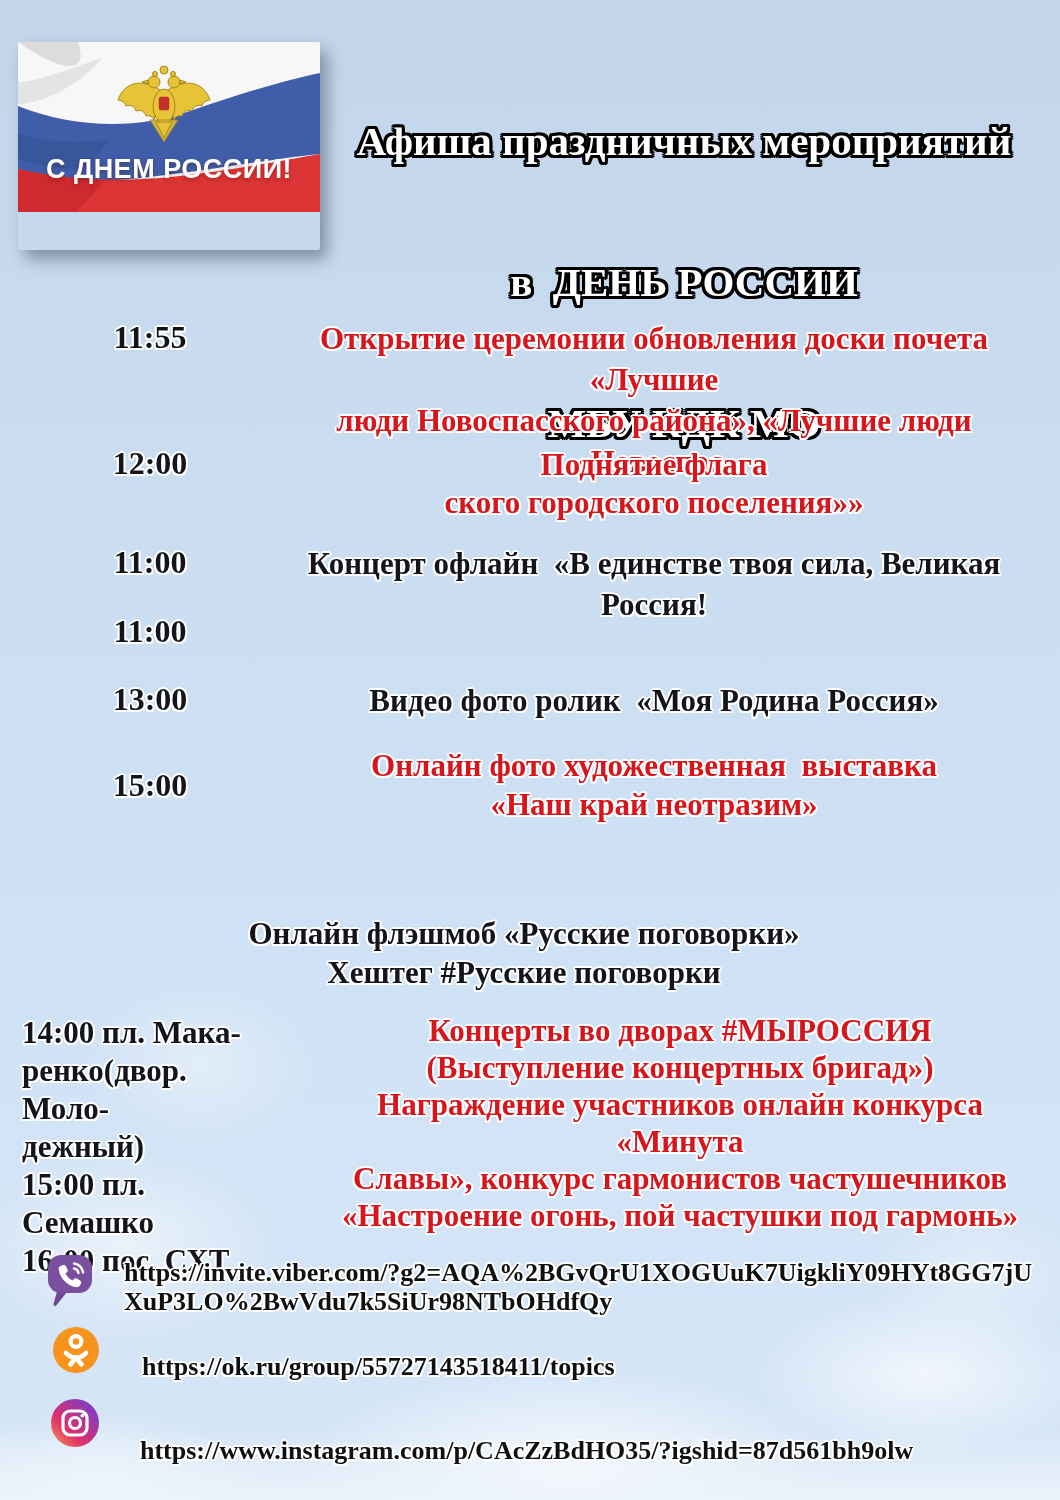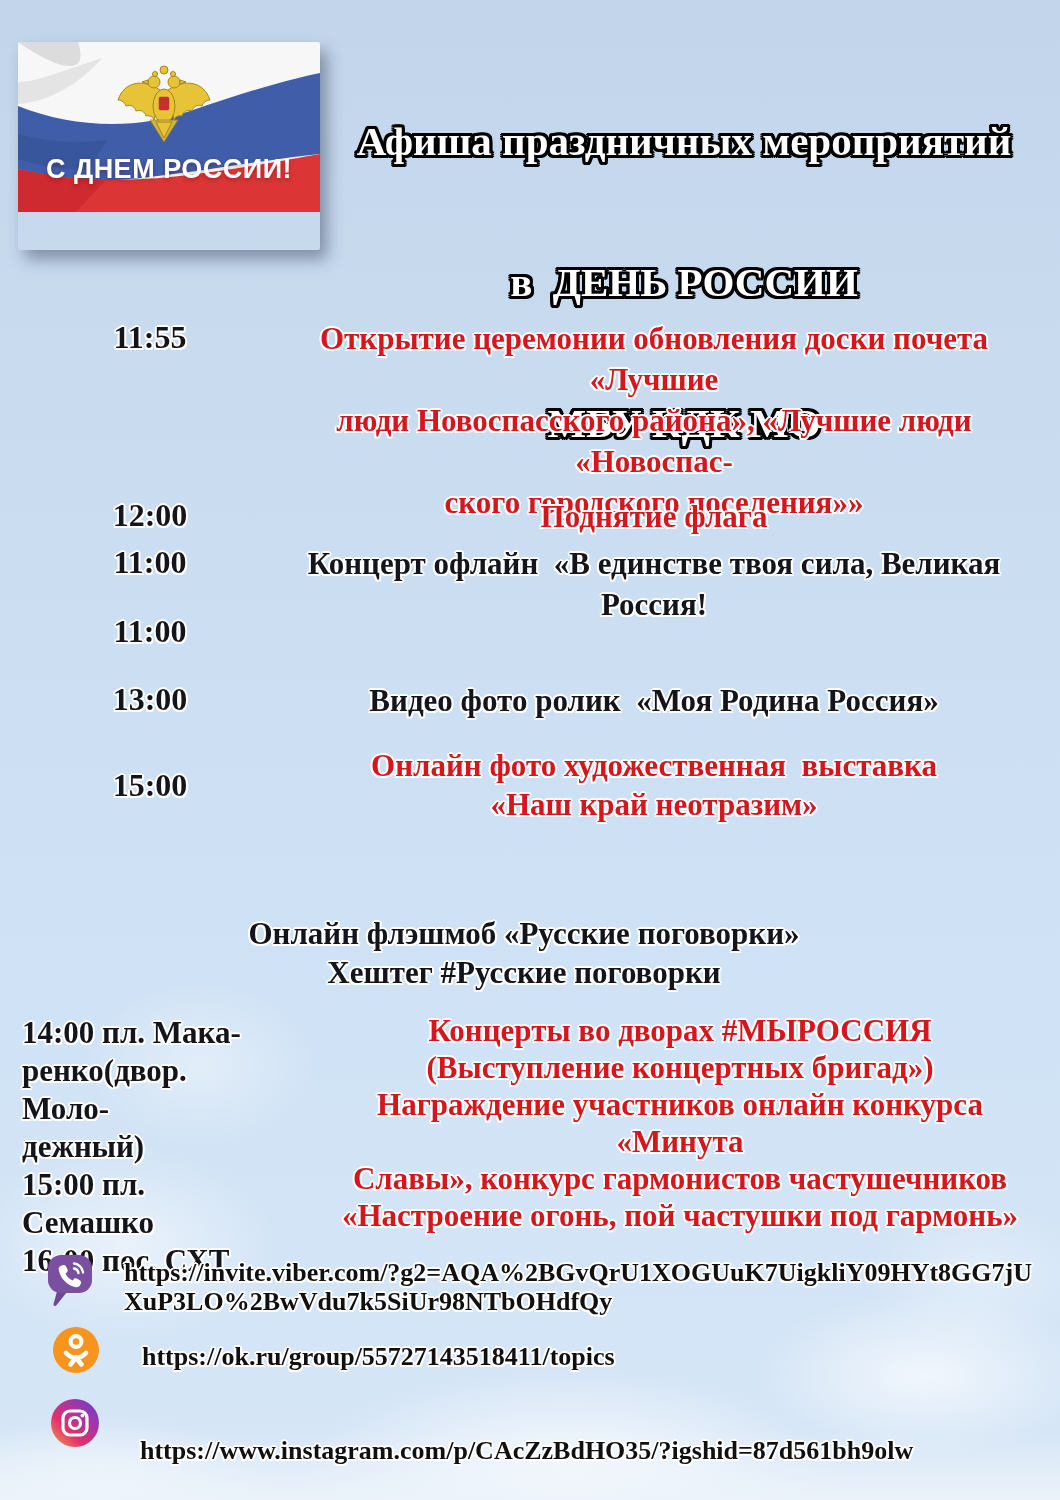--- a/index.html
+++ b/index.html
@@ -38,36 +38,36 @@
 
   
   .row{position:absolute;left:0;width:1060px;display:flex;align-items:flex-start;}
   .halo{text-shadow:2px 0 0 #fff,-2px 0 0 #fff,0 2px 0 #fff,0 -2px 0 #fff,
     1.5px 1.5px 0 #fff,-1.5px 1.5px 0 #fff,1.5px -1.5px 0 #fff,-1.5px -1.5px 0 #fff;}
   .time{width:220px;margin-left:40px;text-align:center;font-weight:bold;font-size:32px;
     line-height:38px;color:#14141c;white-space:pre-wrap;}
   .event{flex:1;margin-right:12px;text-align:center;font-weight:bold;font-size:31px;
     line-height:41px;white-space:pre-wrap;}
   .r1{top:318px;}
-  .r2{top:496px;}
+  .r2{top:444px;}
   .r3{top:543px;}
   .r4{top:612px;}
   .r5{top:680px;}
   .r6{top:746px;align-items:center;}  .r6 .event{line-height:39px;}
   .r7{top:870px;} .r7 .time{line-height:36px;padding-top:4px;} .r7 .event{line-height:39px;margin-top:44px;}
   .r8{top:1006px;gap:32px;}
   .r8 .time{width:258px;margin-left:22px;text-align:left;font-size:31px;line-height:38px;padding-top:8px;}
   .r8 .event{font-size:31px;line-height:37px;padding-top:6px;}
 
   
   .social{position:absolute;display:flex;align-items:flex-start;}
   .social svg{display:block;flex:0 0 auto;cursor:pointer;}
   .url{font-weight:bold;font-size:26px;line-height:29px;color:#101010;white-space:pre-wrap;cursor:pointer;}
   .s-viber{left:46px;top:1252px;} .s-viber .url{margin-left:30px;margin-top:6px;width:920px;}
-  .s-ok{left:52px;top:1326px;}   .s-ok .url{margin-left:42px;margin-top:16px;}
+  .s-ok{left:52px;top:1326px;}   .s-ok .url{margin-left:42px;margin-top:26px;}
   .s-ig{left:50px;top:1398px;}   .s-ig .url{margin-left:40px;margin-top:38px;}
 </style>
 </head>
 <body>
 
 <div class="poster">
 
   <div class="cloud c1"></div>
   <div class="cloud c2"></div>
   <div class="cloud c3"></div>

